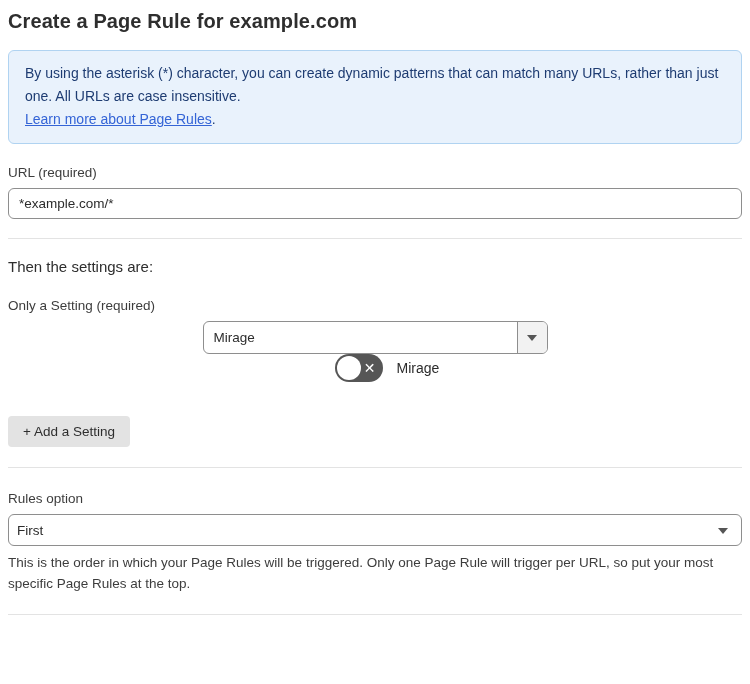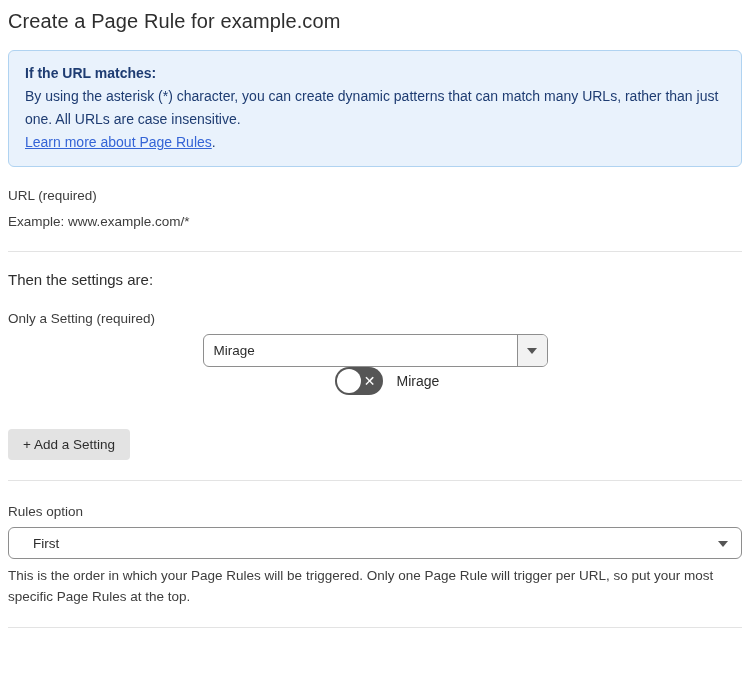--- a/index.html
+++ b/index.html
@@ -19,21 +19,21 @@
     width: 750px;
     height: 684px;
     font-family: "Liberation Sans", sans-serif;
     color: #333;
     overflow: hidden;
   }
   .wrap { padding: 6px 8px 0 8px; }
 
   h1.page-title {
     font-size: 20px;
-    font-weight: 400;
+    font-weight: 700;
     color: #2e2e2e;
     margin: 4px 0 17px 0;
     letter-spacing: 0.1px;
   }
 
   .info-box {
     background: var(--info-bg);
     border: 1px solid var(--info-border);
     border-radius: 6px;
     padding: 11px 16px 12px 16px;
@@ -181,21 +181,21 @@
   
   .wide-select {
     position: relative;
     width: 100%;
     height: 32px;
     border: 1px solid var(--border-gray);
     border-radius: 6px;
     background: #fff;
     display: flex;
     align-items: center;
-    padding: 0 34px 0 24px;
+    padding: 0 34px 0 8px;
     font-size: 13.5px;
     color: #2c2c2c;
     cursor: pointer;
     margin-top: 8px;
   }
   .wide-select .caret-down {
     position: absolute;
     right: 13px; top: 13px;
   }
 
@@ -204,29 +204,28 @@
   .mt-label { margin-top: 23px; }
 </style>
 </head>
 <body>
 
 <div class="wrap">
 
   <h1 class="page-title">Create a Page Rule for example.com</h1>
 
   <div class="info-box">
-    <div class="info-heading">If the URL matches:</div>
     <div>
       <span>By using the asterisk (*) character, you can create dynamic patterns that can match many URLs, rather than just one. All URLs are case insensitive.</span><br>
       <a class="info-link">Learn more about Page Rules</a><span>.</span>
     </div>
   </div>
 
   <div class="field-label">URL (required)</div>
-  <div class="helper-text">Example: www.example.com/*</div>
+  <input class="text-input" type="text" value="*example.com/*" style="">
 
   <hr class="divider">
 
   <div class="section-heading">Then the settings are:</div>
 
   <div class="field-label mt-label">Only a Setting (required)</div>
 
   <div class="setting-row">
     <div class="split-select">
       <div class="select-value">Mirage</div>

